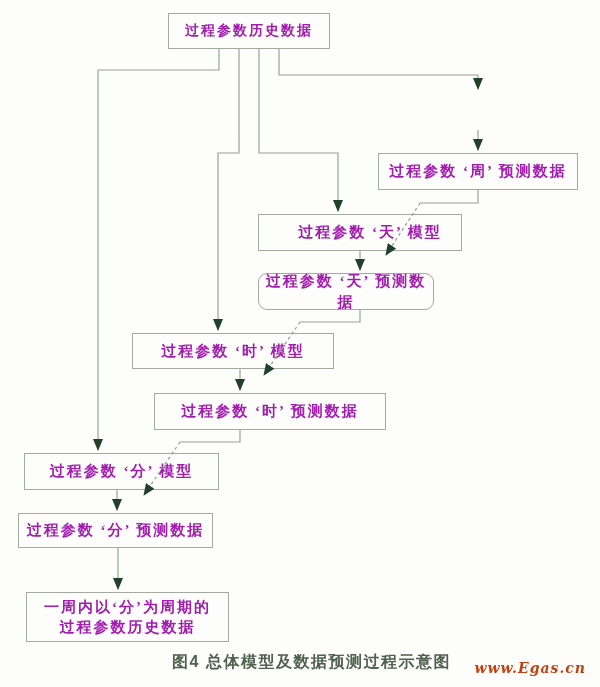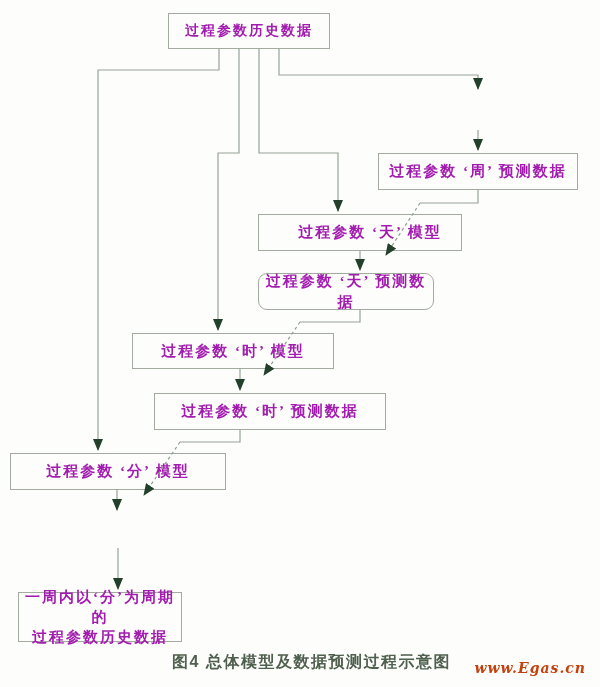--- a/index.html
+++ b/index.html
@@ -31,23 +31,23 @@
     font-weight: bold;
   }
   
   .n-history        { left:168px; top:13px;  width:162px; height:36px; font-size:14px; }
   .n-week-model     { left:378px; top:92px;  width:200px; height:38px; }
   .n-week-data      { left:378px; top:153px; width:200px; height:37px; }
   .n-day-model      { left:258px; top:214px; width:204px; height:37px;padding-left:20px; }
   .n-day-data       { left:258px; top:273px; width:176px; height:37px;border-radius:9px; }
   .n-hour-model     { left:132px; top:333px; width:202px; height:36px; }
   .n-hour-data      { left:154px; top:393px; width:232px; height:37px; }
-  .n-minute-model   { left:10px;  top:453px; width:216px; height:37px; }
+  .n-minute-model   { left:24px;  top:453px; width:195px; height:37px; }
   .n-minute-data    { left:18px;  top:513px; width:195px; height:35px; }
-  .n-final          { left:18px;  top:592px; width:164px; height:50px; flex-direction:column; }
+  .n-final          { left:26px;  top:592px; width:203px; height:50px; flex-direction:column; }
   .n-final span     { display:block; }
 
   .wires {
     position: absolute;
     left: 0; top: 0;
     width: 600px;
     height: 687px;
     pointer-events: none;
   }
   .wire {
@@ -100,20 +100,21 @@
   <div class="node n-day-model">过程参数 ‘天’ 模型</div>
 
   <div class="node n-day-data">过程参数 ‘天’ 预测数据</div>
 
   <div class="node n-hour-model">过程参数 ‘时’ 模型</div>
 
   <div class="node n-hour-data">过程参数 ‘时’ 预测数据</div>
 
   <div class="node n-minute-model">过程参数 ‘分’ 模型</div>
 
+  <div class="node n-minute-data">过程参数 ‘分’ 预测数据</div>
 
   <div class="node n-final">
     <span>一周内以‘分’为周期的</span>
     <span>过程参数历史数据</span>
   </div>
 
   <svg class="wires" viewBox="0 0 600 687" xmlns="http://www.w3.org/2000/svg">
     <defs>
       <marker id="arrow" viewBox="0 0 12 10" refX="11" refY="5" markerWidth="12" markerHeight="10" orient="auto" markerUnits="userSpaceOnUse">
         <path d="M0,0 L12,5 L0,10 Z" fill="#23402c"></path>

